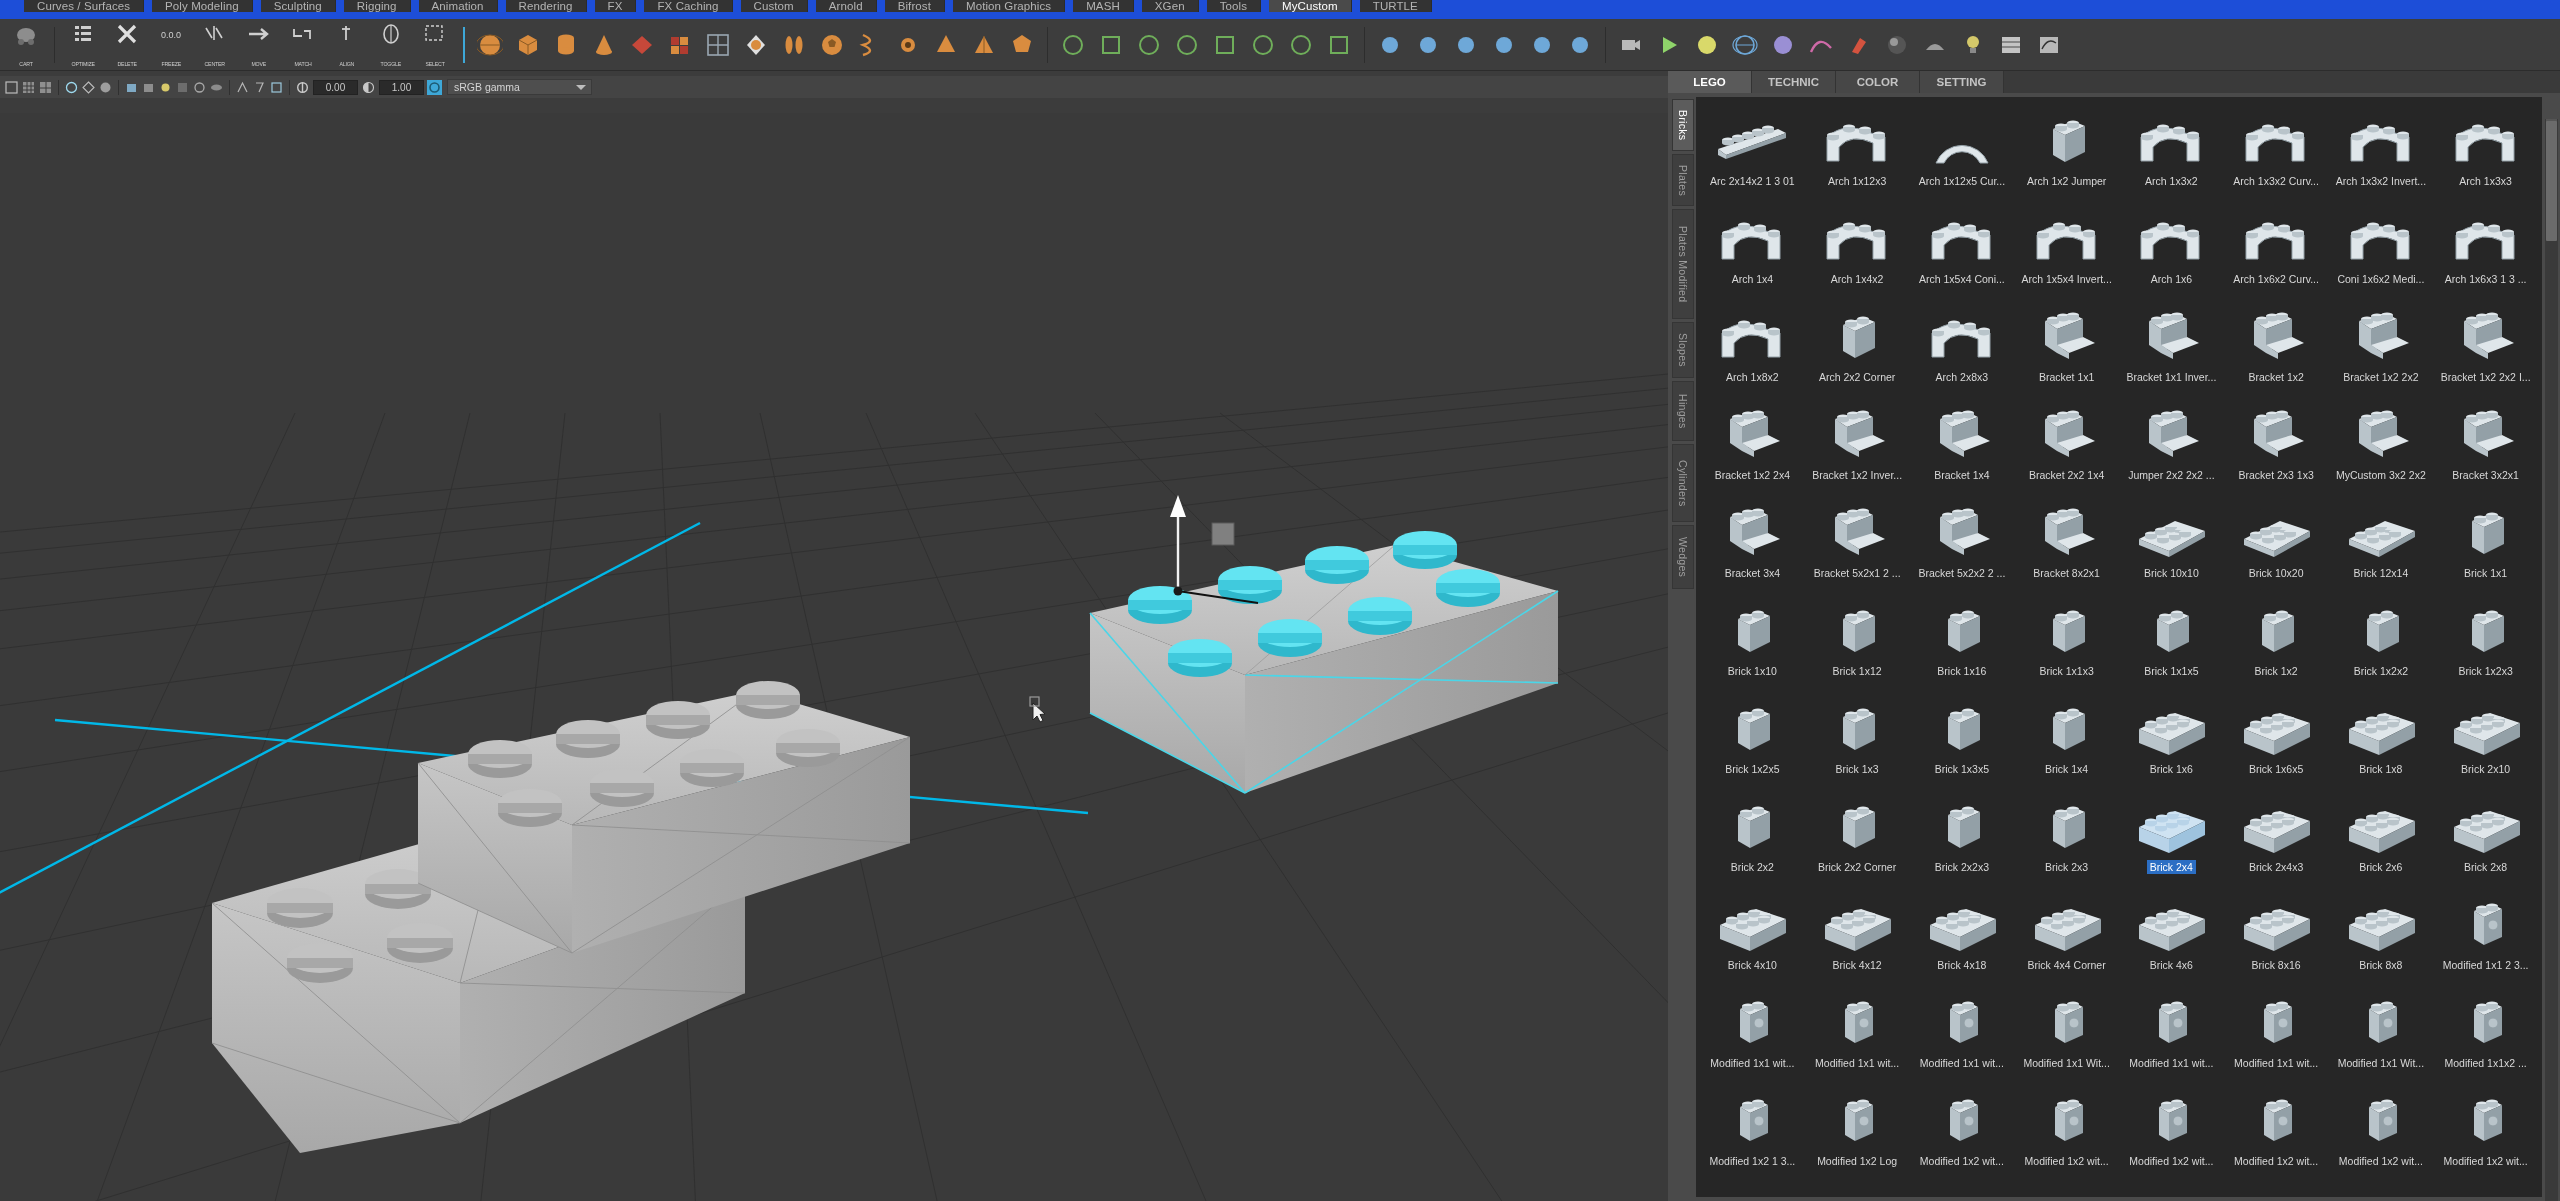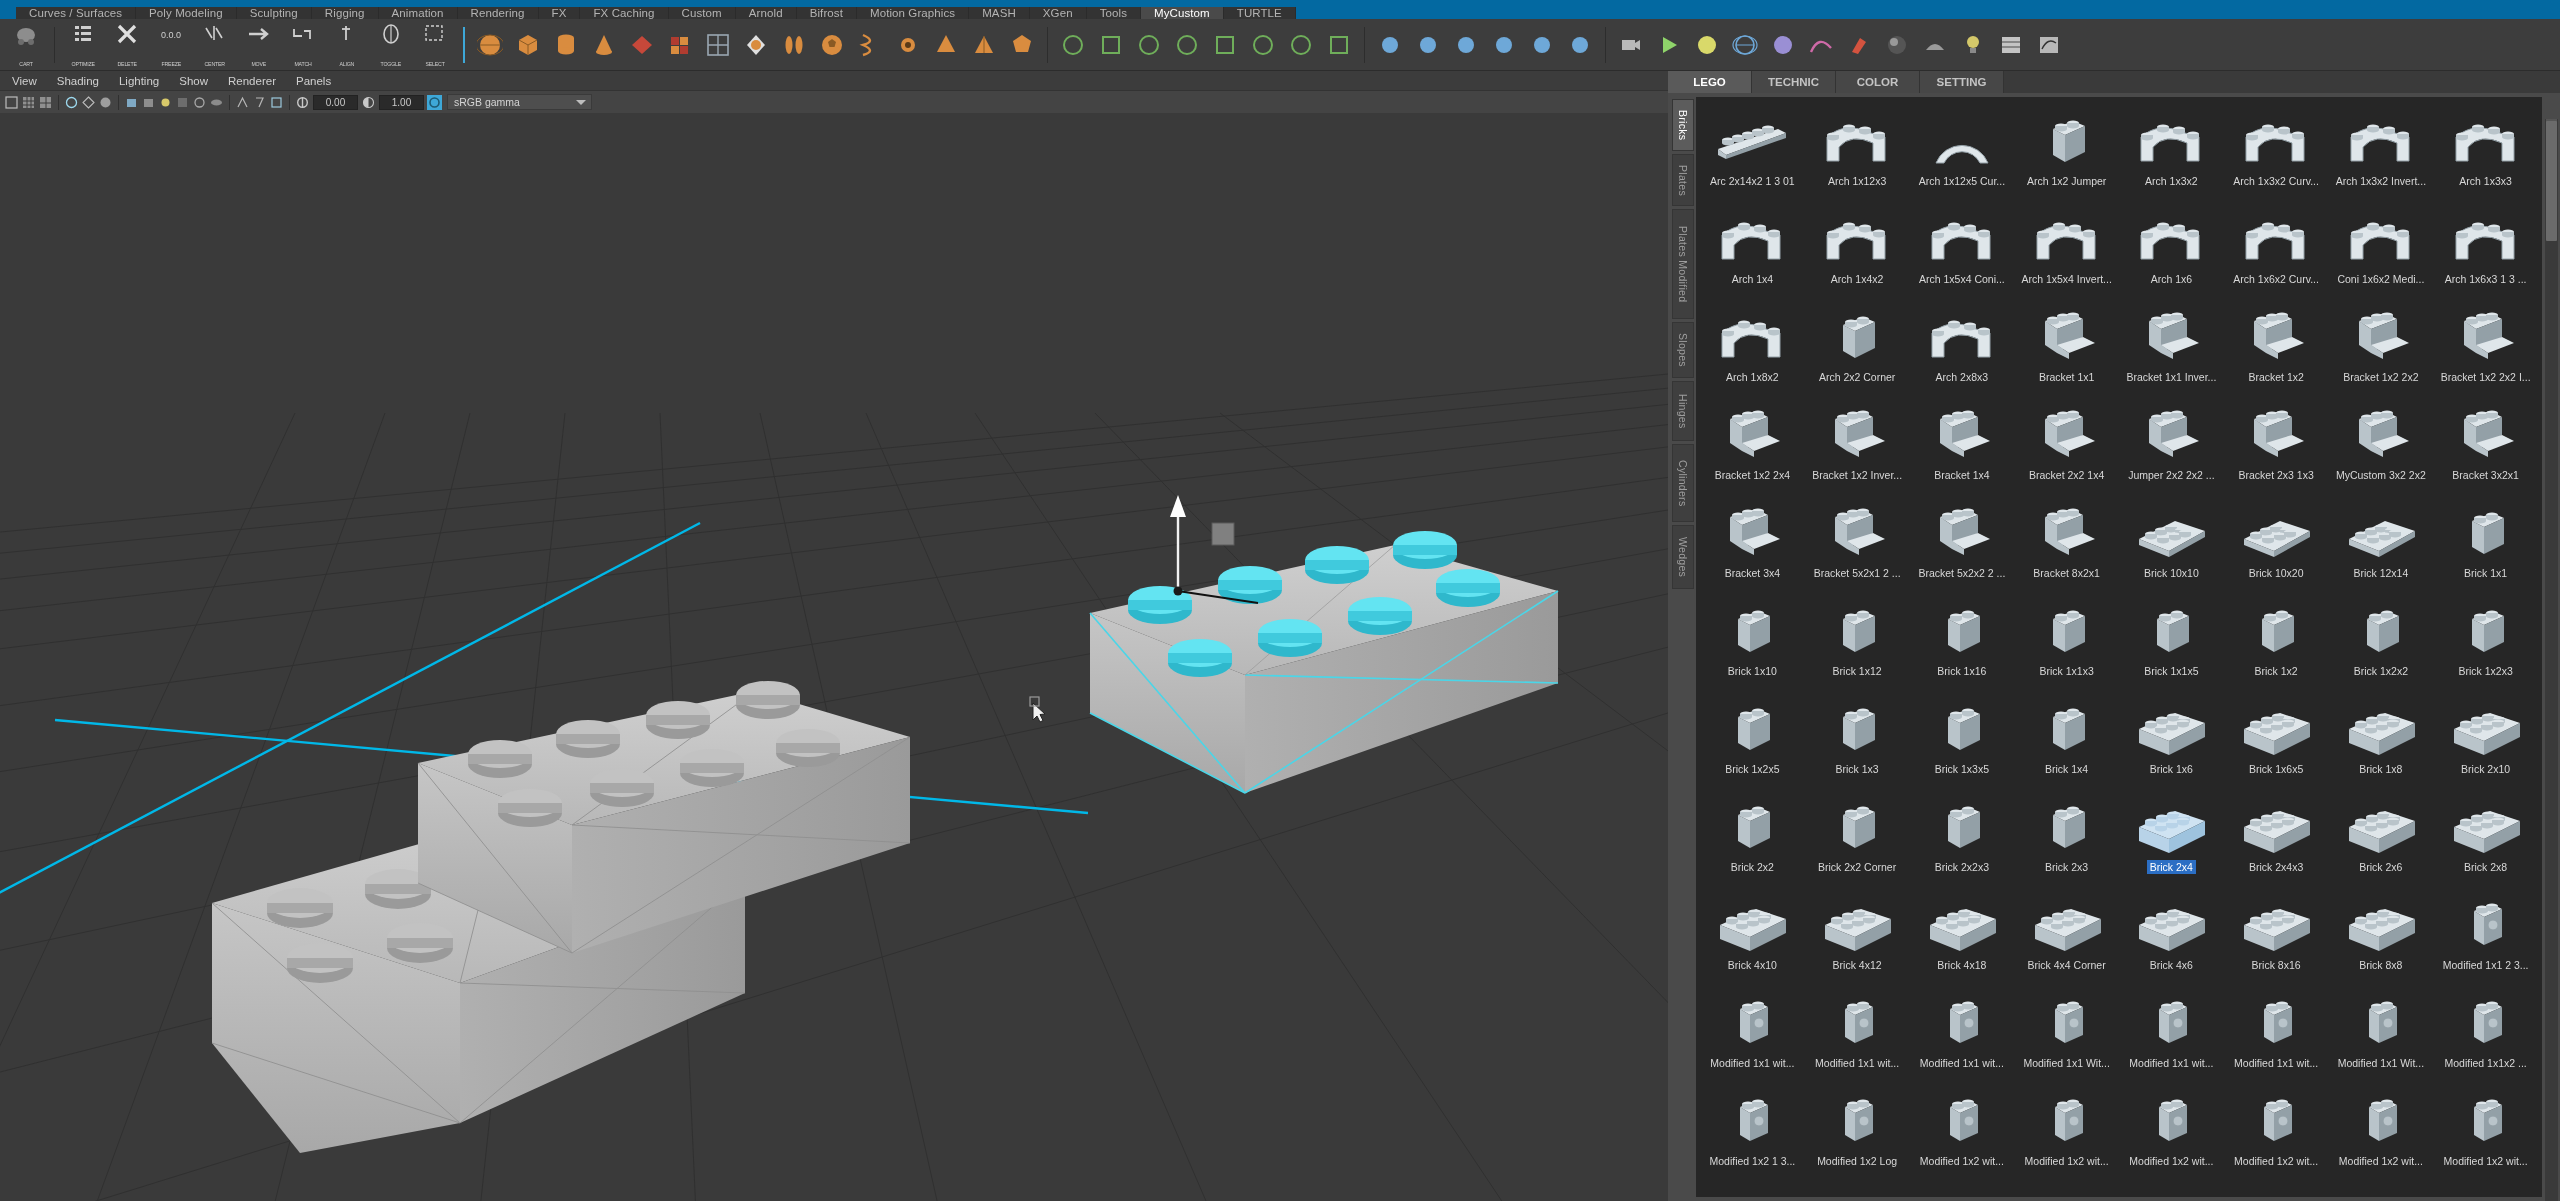--- a/index.html
+++ b/index.html
@@ -2,21 +2,21 @@
 <html><head>
 <meta charset="utf-8">
 <style>
   * { box-sizing: border-box; margin:0; padding:0; }
   html,body { width:2560px; height:1201px; overflow:hidden; background:#3c3c3c;
     font-family:"Liberation Sans", sans-serif; }
   body { position:relative; }
 
   
   #shelf-tabs { position:absolute; left:0; top:0; width:2560px; height:19px;
-    background:#0369a1; display:flex; align-items:flex-end; }
+    background:#1d4ed8; display:flex; align-items:flex-start;gap:8px; }
   #shelf-tabs .grip { width:16px; background:#3c3c3c; border-right:1px solid #2a2a2a; }
   .shelf-tab { padding:0 13px; font-size:11.5px; color:#b4b4b4; display:flex;
     align-items:center; background:#333333; border-right:1px solid #2b2b2b;
     white-space:nowrap; letter-spacing:.1px; }
   .shelf-tab.active { background:#4a4a4a; color:#ffffff; }
 
   
   #shelf-icons { position:absolute; left:0; top:19px; width:2560px; height:52px;
     background:#3d3d3d; display:flex; align-items:center; padding-left:4px;
     border-bottom:1px solid #2c2c2c; }
@@ -31,21 +31,21 @@
   .sh-wide { width:40px;gap:12px; }
   .sh-big { width:34px; }
 
   
   #vp-menubar { position:absolute; left:0; top:71px; width:1668px; height:20px;
     background:#3c3c3c; display:flex; align-items:center; padding-left:2px;
     border-bottom:1px solid #333; }
   #vp-menubar .mi { font-size:11.5px; color:#d0d0d0; padding:0 10px; }
 
   
-  #vp-toolbar { position:absolute; left:0; top:91px; width:1668px; height:22px;
+  #vp-toolbar { position:absolute; left:0; top:76px; width:1668px; height:22px;
     background:#444444; display:flex; align-items:center; padding-left:3px; }
   .vt { width:15px; height:15px; flex:none; margin:0 1px; display:flex;
     align-items:center; justify-content:center; }
   .vt-sep { width:1px; height:15px; background:#303030; margin:0 4px; flex:none; }
   .vt-num { width:45px; height:15px; background:#2a2a2a; color:#c9c9c9; font-size:10px;
     display:flex; align-items:center; justify-content:center; flex:none; margin:0 2px;
     border:1px solid #222; }
   .vt-combo { width:145px; height:16px; background:#4e4e4e; color:#d4d4d4; font-size:10.5px;
     display:flex; align-items:center; padding-left:6px; position:relative; flex:none;
     margin-left:4px; border:1px solid #3a3a3a; }

